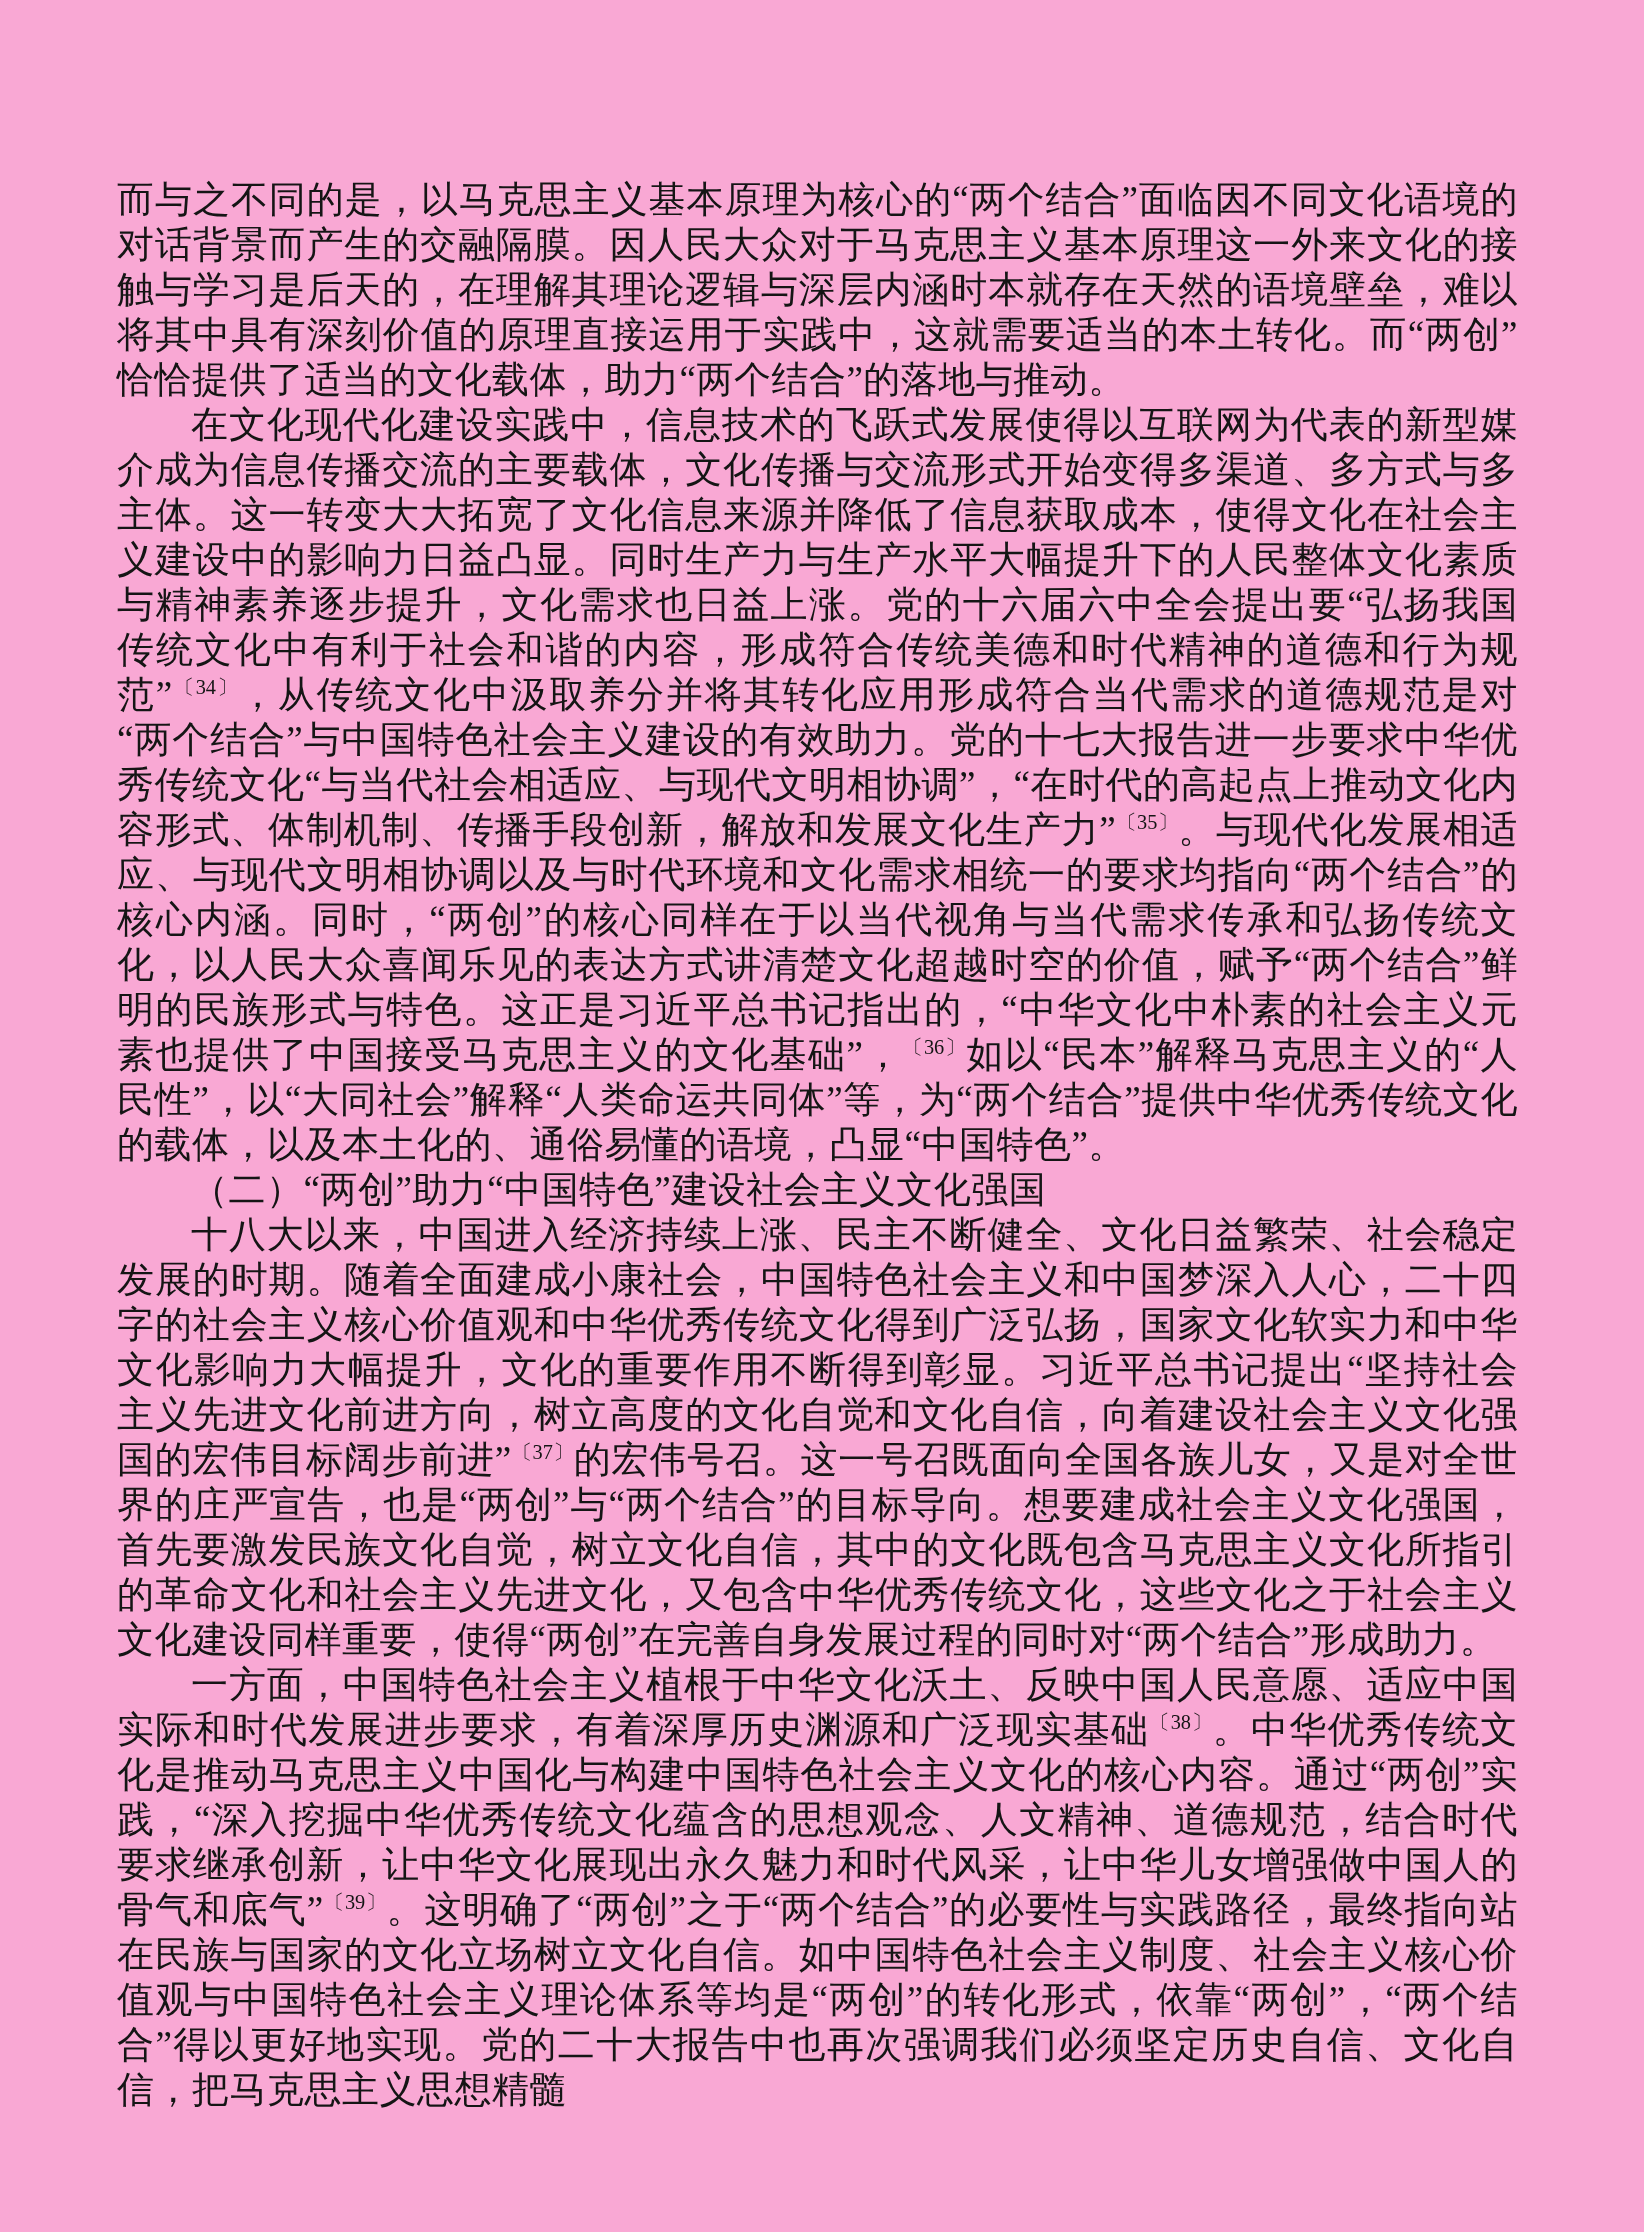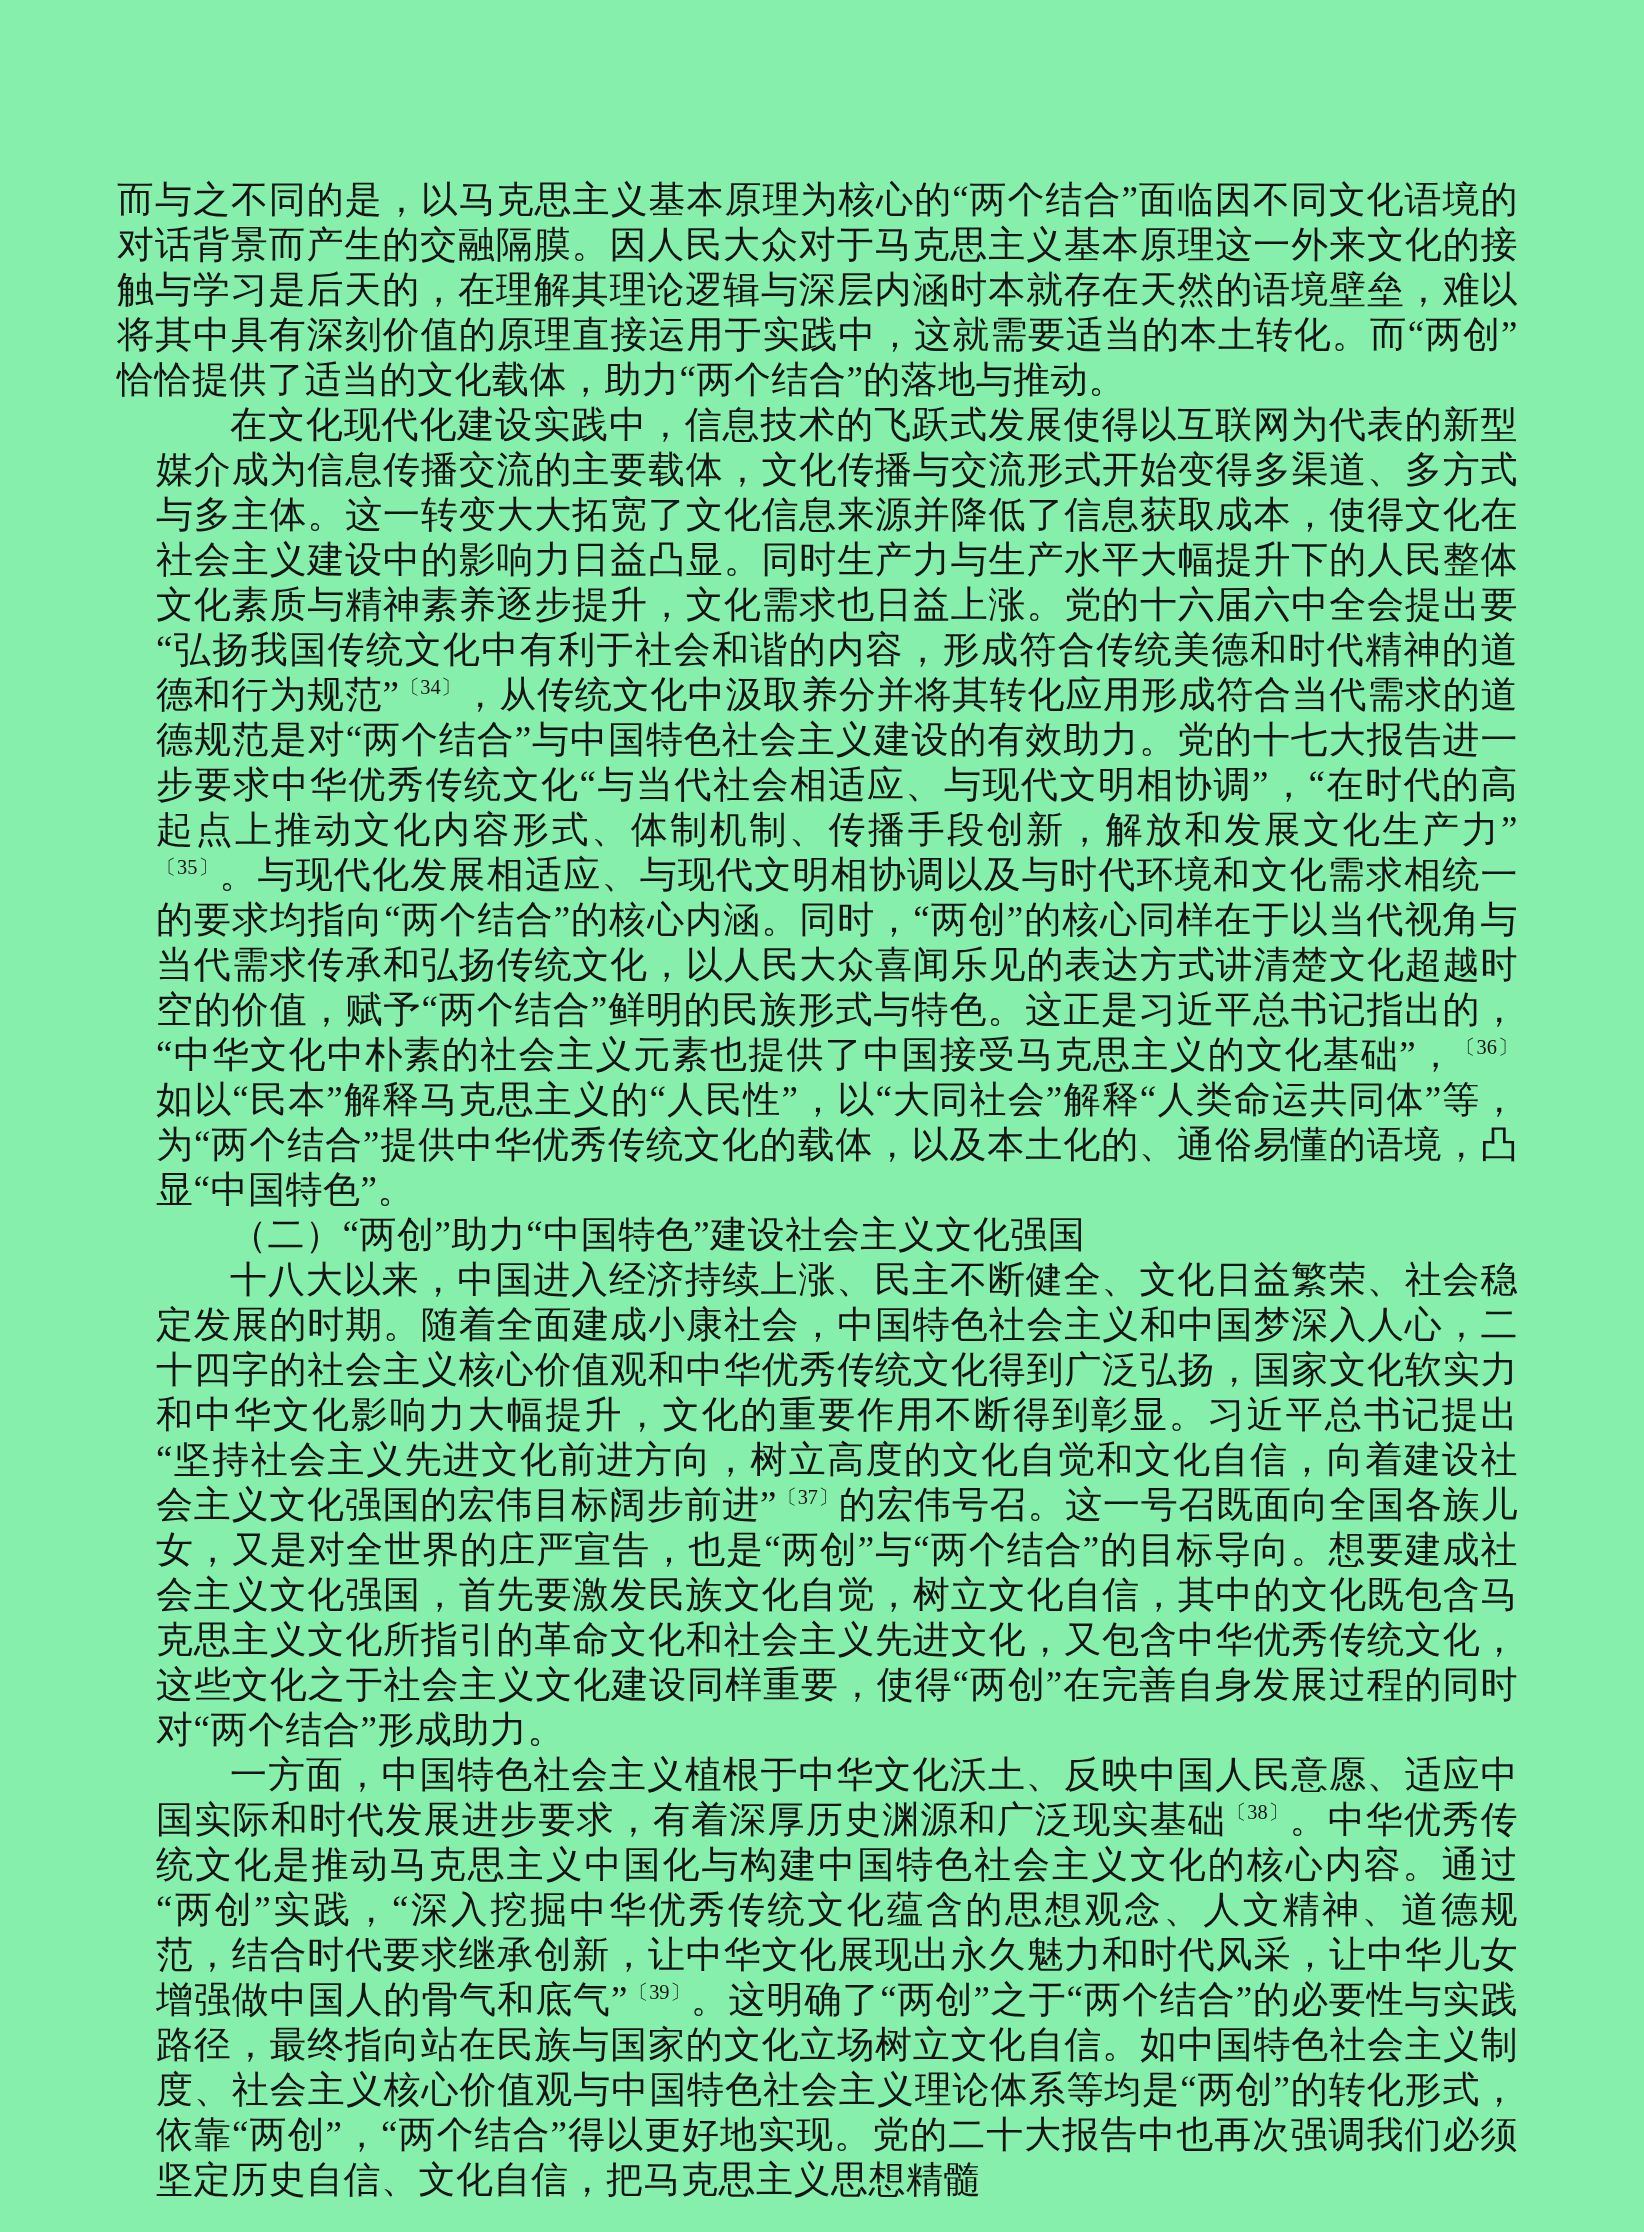--- a/index.html
+++ b/index.html
@@ -4,42 +4,41 @@
 <style>
   html, body {
     margin: 0;
     padding: 0;
     background: #ffffff;
   }
   .page {
     position: relative;
     width: 1645px;
     height: 2233px;
-    background: #86efac;
+    background: #f9a8d4;
     box-sizing: border-box;
     padding: 177px 127px 0 117px;
     overflow: hidden;
   }
   .text-block {
     font-family: "Liberation Serif", "DejaVu Serif", serif;
     font-size: 37px;
     line-height: 45px;
     color: #151515;
     text-align: justify;
     text-justify: inter-character;
     letter-spacing: 0.5px;
   }
   .text-block p {
     margin: 0;
     padding: 0;
   }
   .text-block p.body,
   .text-block p.heading {
     text-indent: 2em;
-    margin-left: 39px;
   }
   .text-block p.body-continuation {
     text-indent: 0;
   }
   .text-block p.heading {
     font-weight: 500;
   }
   sup.cite {
     font-size: 0.55em;
     line-height: 0;

